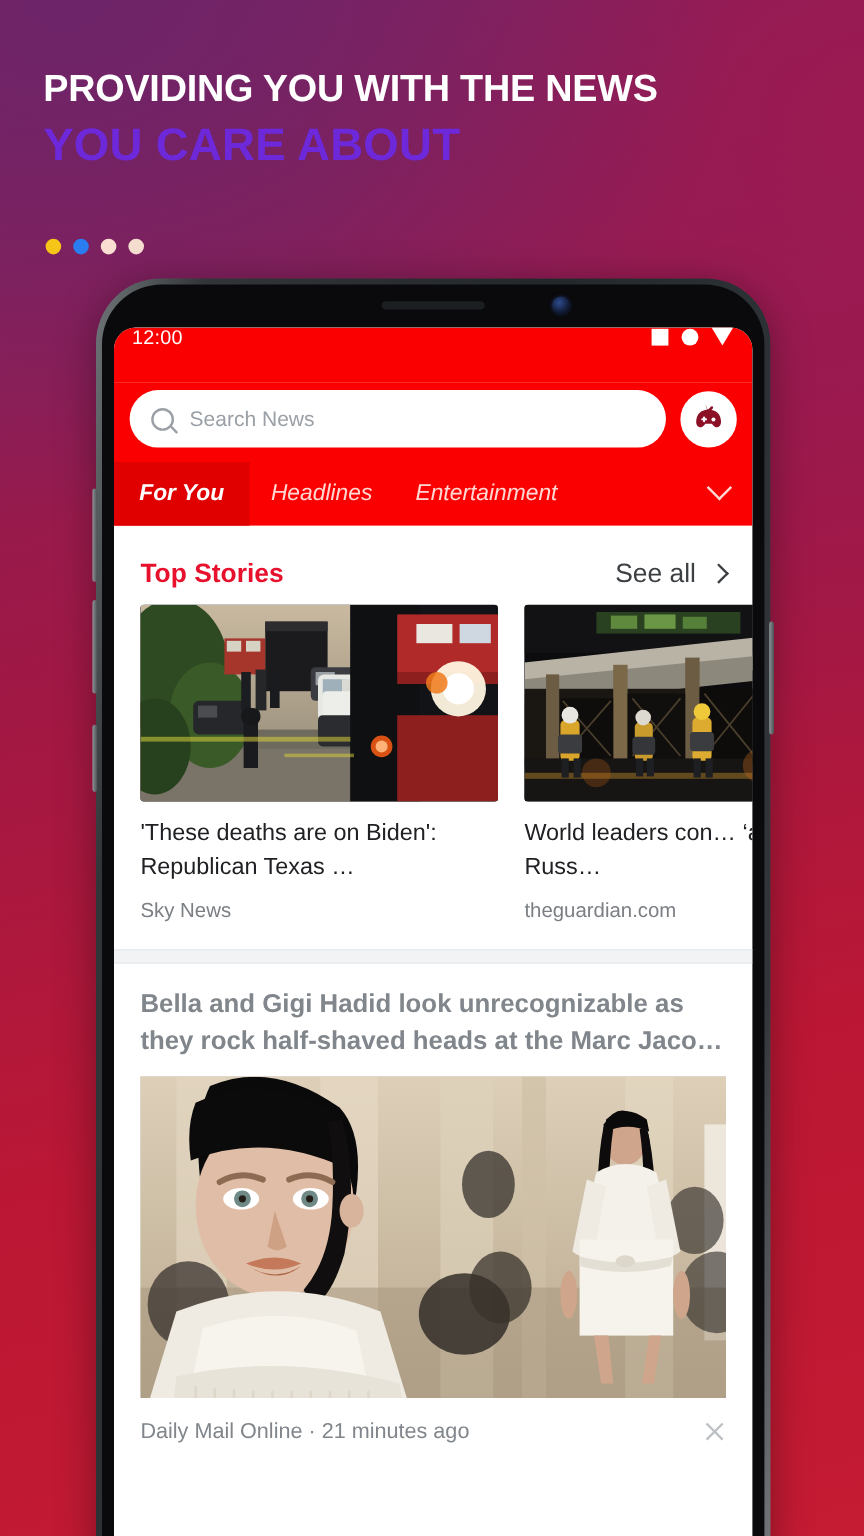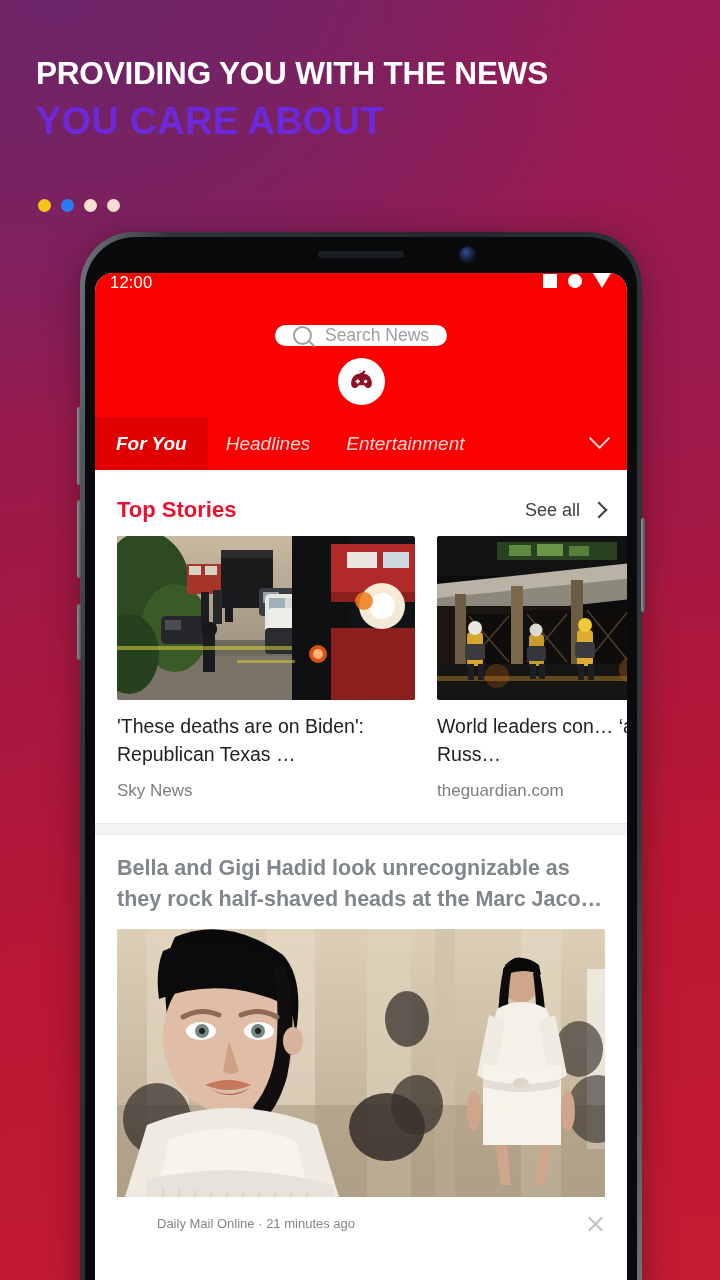--- a/index.html
+++ b/index.html
@@ -70,21 +70,21 @@
     justify-content:space-between; padding:0 16px 0 15px;
   }
   .clock { color:#fff; font-size:16.5px; letter-spacing:0.2px; }
   .sys-icons { display:flex; align-items:center; gap:11px; }
   .ico-sq { width:14px; height:14px; background:#fff; }
   .ico-ci { width:14px; height:14px; background:#fff; border-radius:50%; }
   .ico-tr { width:0; height:0; border-left:9px solid transparent; border-right:9px solid transparent; border-top:15px solid #fff; }
 
   .searchrow {
     background:#fb0000; padding:6px 13px 12px 13px;
-    display:flex; align-items:center; gap:12px;flex-direction:column;
+    display:flex; align-items:center; gap:12px;
   }
   .searchbox {
     flex:1; height:48px; background:#fff; border-radius:26px;
     display:flex; align-items:center; padding:0 18px; gap:13px;
   }
   .mag { width:19px; height:19px; border:2.4px solid #9aa0a6; border-radius:50%; position:relative; flex:none; }
   .mag::after { content:""; position:absolute; width:2.4px; height:8px; background:#9aa0a6; right:-3px; bottom:-5px; transform:rotate(-45deg); border-radius:2px; }
   .search-ph { color:#9aa0a6; font-size:17.5px; }
   .gamebtn {
     width:47px; height:47px; border-radius:50%; background:#fff; flex:none;
@@ -106,39 +106,39 @@
     width:15px; height:15px; border-right:2.6px solid #ffd8d3; border-bottom:2.6px solid #ffd8d3;
     transform:rotate(45deg); margin-top:-6px;
   }
 
   .sec-head {
     display:flex; align-items:center; justify-content:space-between;
     padding:27px 22px 13px 22px;
   }
   .sec-title { color:#e8112d; font-size:22px; font-weight:bold; }
   .seeall { display:flex; align-items:center; gap:13px; }
-  .seeall-txt { color:#3c4043; font-size:18px; }
+  .seeall-txt { color:#3c4043; font-size:22px; }
   .caret-r { width:12px; height:12px; border-right:2.4px solid #3c4043; border-top:2.4px solid #3c4043; transform:rotate(45deg); }
 
   .cards { display:flex; gap:22px; padding:0 22px; }
   .card { width:298px; flex:none; }
   .card-img { width:100%; height:164px; border-radius:3px; overflow:hidden; position:relative; background:#232323; }
   .card-title { margin-top:12px; color:#202124; font-size:19.5px; line-height:28px; }
   .card-src { margin-top:13px; color:#7b7f84; font-size:17px; }
 
   .divider { height:12px; background:#f1f3f4; margin-top:22px; border-top:1px solid #e6e8ea; border-bottom:1px solid #e6e8ea; }
 
   .art { padding:18px 22px 0 22px; }
   .art-title { color:#80868b; font-size:21.5px; font-weight:bold; line-height:31px; }
   .art-img { margin-top:14px; width:100%; height:268px; overflow:hidden; position:relative; background:#cbbfb0; }
   .art-foot {
     display:flex; align-items:center; justify-content:space-between;
     padding:17px 22px 0 22px;
   }
-  .art-src { color:#80868b; font-size:13px;margin-left:40px; }
+  .art-src { color:#80868b; font-size:18px; }
   .xmark { position:relative; width:19px; height:19px; }
   .xmark::before, .xmark::after {
     content:""; position:absolute; left:0; top:8.5px; width:19px; height:1.9px; background:#bdc1c6;
   }
   .xmark::before { transform:rotate(45deg); }
   .xmark::after { transform:rotate(-45deg); }
 </style>
 </head>
 <body>
 

